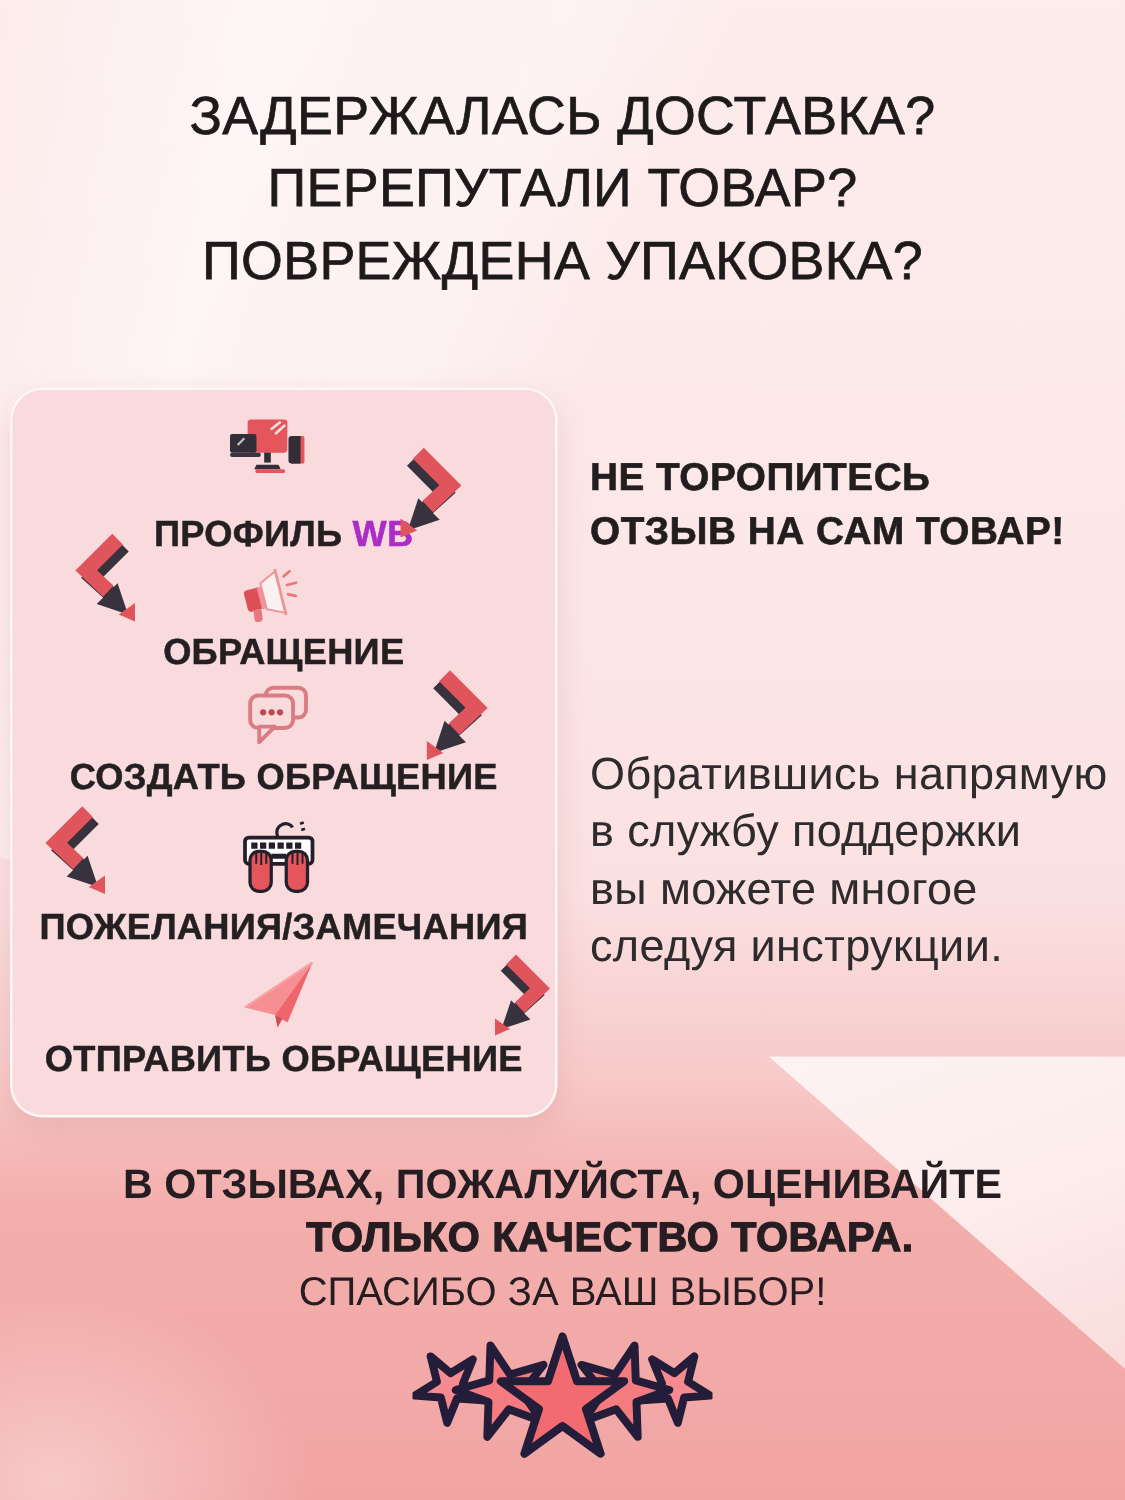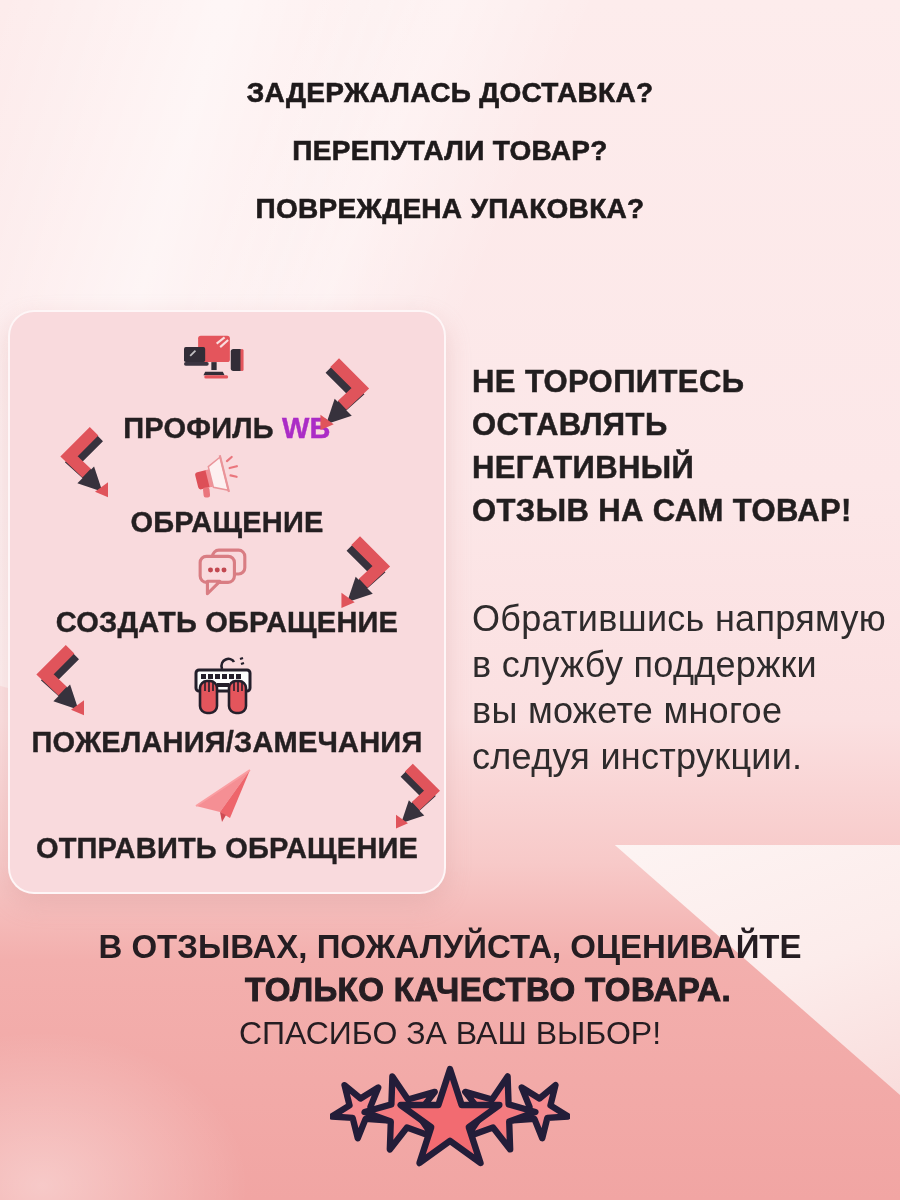--- a/index.html
+++ b/index.html
@@ -13,21 +13,21 @@
   .streak.s2{left:250px;top:-200px;width:270px;height:720px;transform:rotate(23deg);opacity:.7;}
   .corner-wedge{
     position:absolute;left:590px;top:845px;width:310px;height:250px;
     background:linear-gradient(160deg,#fdf4f3 0%,#fceceb 55%,#f9dddc 100%);
     clip-path:polygon(8% 0,100% 0,100% 100%);
   }
   .bl-glow{position:absolute;left:-70px;bottom:-70px;width:320px;height:240px;
     background:radial-gradient(ellipse at 35% 65%,rgba(255,255,255,.40),rgba(255,255,255,0) 70%);}
   .heading{
     position:absolute;top:64px;left:0;width:100%;text-align:center;
-    font-weight:bold;font-size:28px;line-height:58px;color:#1e1a1b;
+    font-weight:normal;font-size:43px;line-height:58px;color:#1e1a1b;
     -webkit-text-stroke:.6px #1e1a1b;letter-spacing:.3px;
   }
   .card{
     position:absolute;left:8px;top:310px;width:438px;height:584px;box-sizing:border-box;
     background:#f9dadd;border:2px solid rgba(255,255,255,.75);border-radius:26px;
     box-shadow:0 10px 24px rgba(210,145,145,.30);
   }
   .icon{position:absolute;display:block;}
   .icon svg{display:block;width:100%;height:100%;}
   .step-label{
@@ -190,21 +190,20 @@
         <path d="M15 7 L42 34 L23 52" fill="none" stroke="#e0545b" stroke-width="13"></path>
         <polygon points="6,72 33,63 15,45" fill="#37323d"></polygon>
         <polygon points="0,62 14,72 0,78" fill="#e0545b"></polygon>
       </svg>
     </span>
     <div class="step-label" style="top:520px">ОТПРАВИТЬ ОБРАЩЕНИЕ</div>
   </div>
 
   <div class="warn">
     <div>НЕ ТОРОПИТЕСЬ</div>
-    <div>ОСТАВЛЯТЬ НЕГАТИВНЫЙ</div>
     <div>ОТЗЫВ НА САМ ТОВАР!</div>
   </div>
 
   <div class="body-text">
     <div>Обратившись напрямую</div>
     <div>в службу поддержки</div>
     <div>вы можете многое</div>
     <div>следуя инструкции.</div>
   </div>
 

